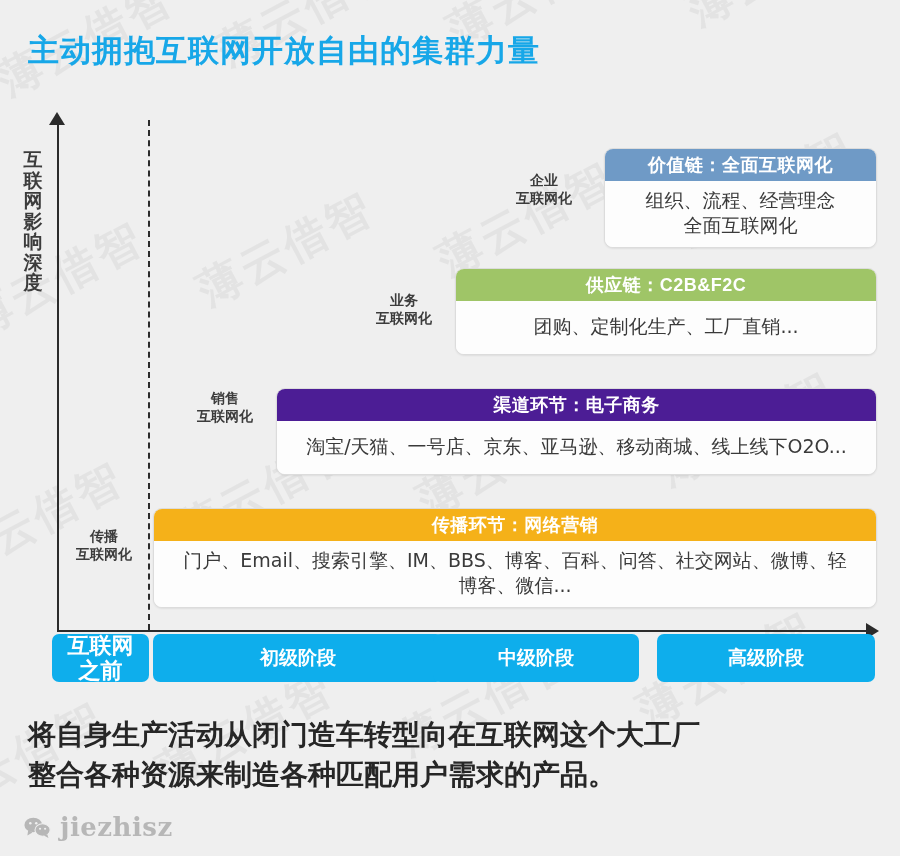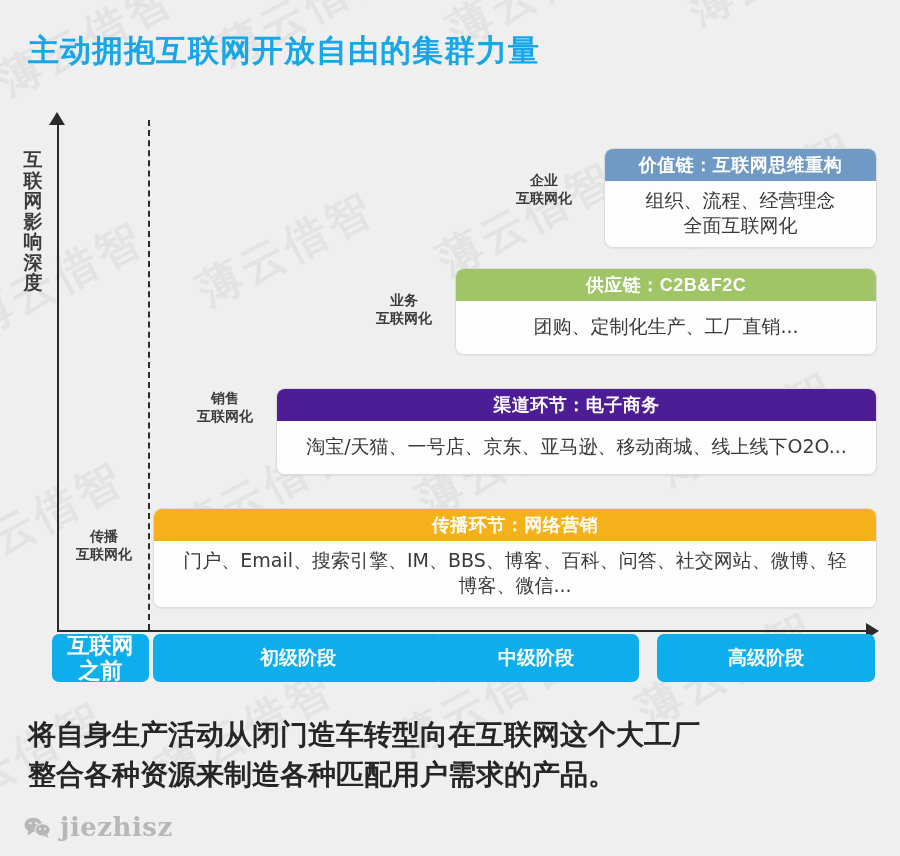--- a/index.html
+++ b/index.html
@@ -261,21 +261,21 @@
     <span>响</span>
     <span>深</span>
     <span>度</span>
   </div>
 
   <div class="tier-label" id="label-enterprise">
     <span>企业</span>
     <span>互联网化</span>
   </div>
   <div class="tier-card" id="card-enterprise">
-    <div class="tier-head" style="background:#6f9ac6">价值链：互联网思维重构</div>
+    <div class="tier-head" style="background:#6f9ac6">价值链：全面互联网化</div>
     <div class="tier-body">
       <span style="display:block">组织、流程、经营理念</span>
       <span style="display:block">全面互联网化</span>
     </div>
   </div>
 
   <div class="tier-label" id="label-business">
     <span>业务</span>
     <span>互联网化</span>
   </div>

